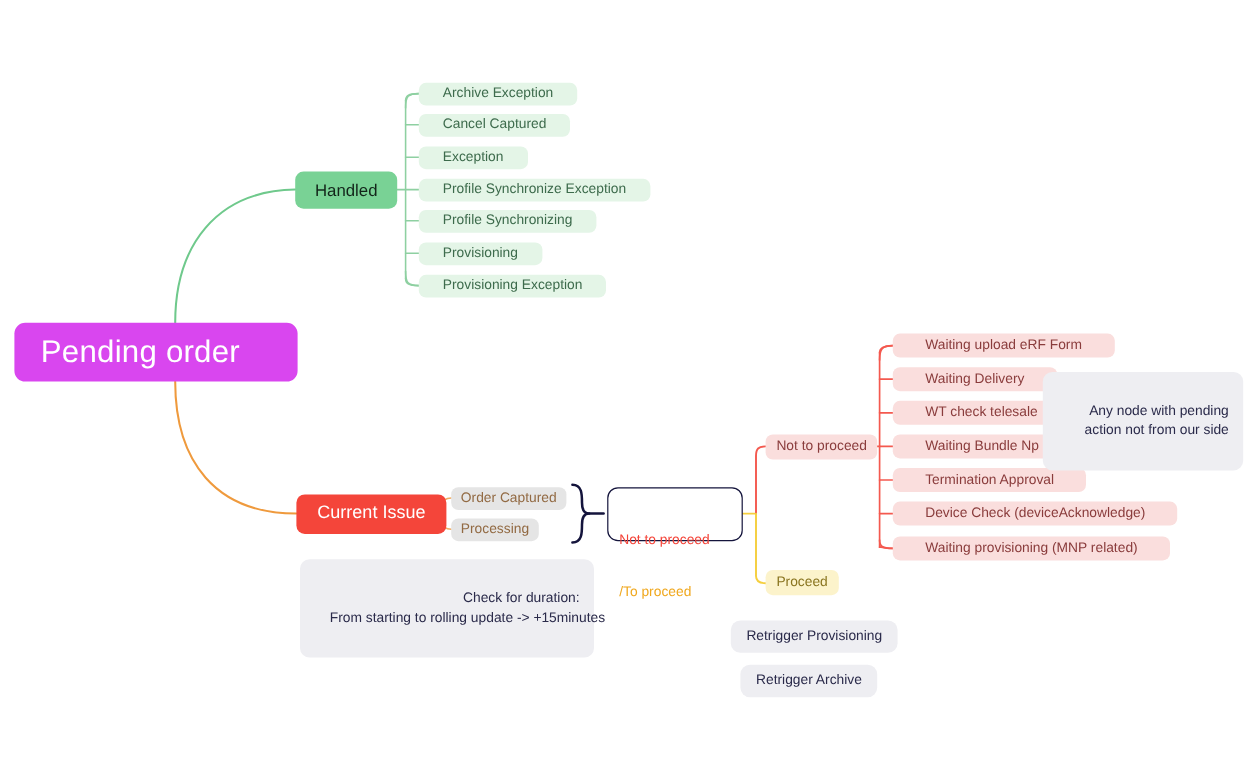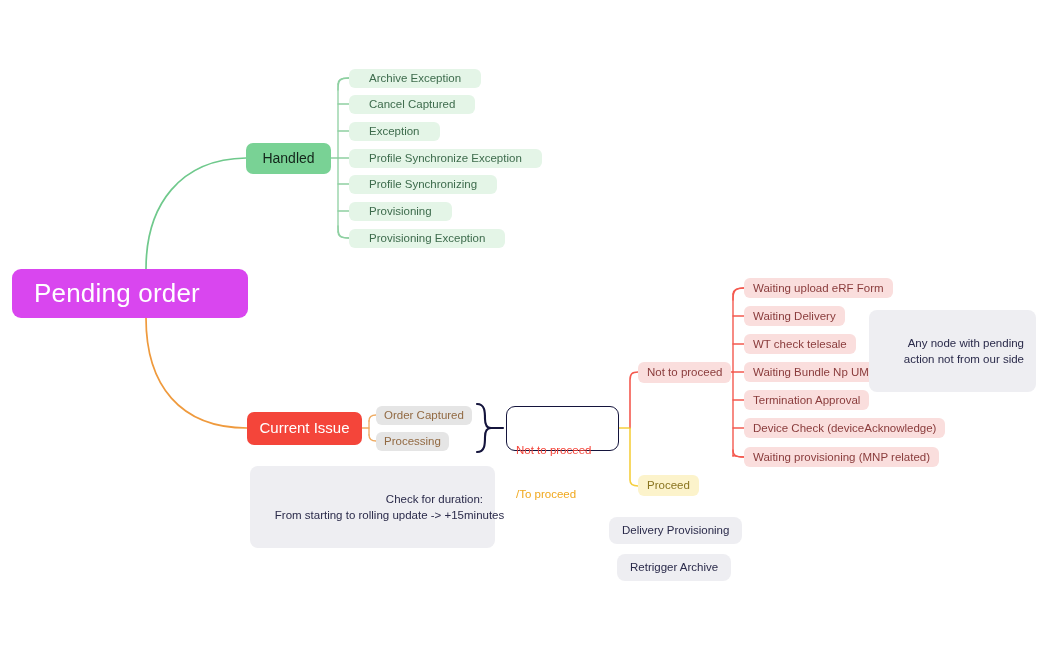--- a/index.html
+++ b/index.html
@@ -62,21 +62,21 @@
     height: 31px;
     background: #79d295;
     color: #13251a;
     border-radius: 7px;
     font-size: 14px;
     justify-content: center;
   }
   .n-current-issue {
     left: 247px;
     top: 412px;
-    width: 115px;
+    width: 125px;
     height: 33px;
     background: #f4453a;
     color: #ffffff;
     border-radius: 7px;
     font-size: 15px;
     justify-content: center;
     font-weight: 400;
   }
 
   
@@ -141,21 +141,21 @@
     font-size: 11.5px;
   }
 
   
   .n-pink {
     background: #fadedd;
     color: #8a3c3c;
     border-radius: 6px;
     font-size: 11.5px;
     height: 20px;
-    padding: 0 9px;
+    padding: 0 27px;
     left: 744px;
   }
 
   
   .n-note {
     background: #eeeef2;
     color: #2a2a4a;
     border-radius: 8px;
     font-size: 11.5px;
     padding: 9px 12px;
@@ -313,21 +313,21 @@
   </div>
   <div class="node n-pink" style="top:447px">
     <span>Waiting provisioning (MNP related)</span>
   </div>
 
   <div class="node n-proceed">
     <span>Proceed</span>
   </div>
 
   <div class="node n-grey-box box-retrig-prov">
-    <span>Delivery Provisioning</span>
+    <span>Retrigger Provisioning</span>
   </div>
   <div class="node n-grey-box box-retrig-arch">
     <span>Retrigger Archive</span>
   </div>
 
   <div class="node n-note note-duration">
     <span>Check for duration:</span>
     <span>From starting to rolling update -&gt; +15minutes</span>
   </div>
   <div class="node n-note note-pending">

